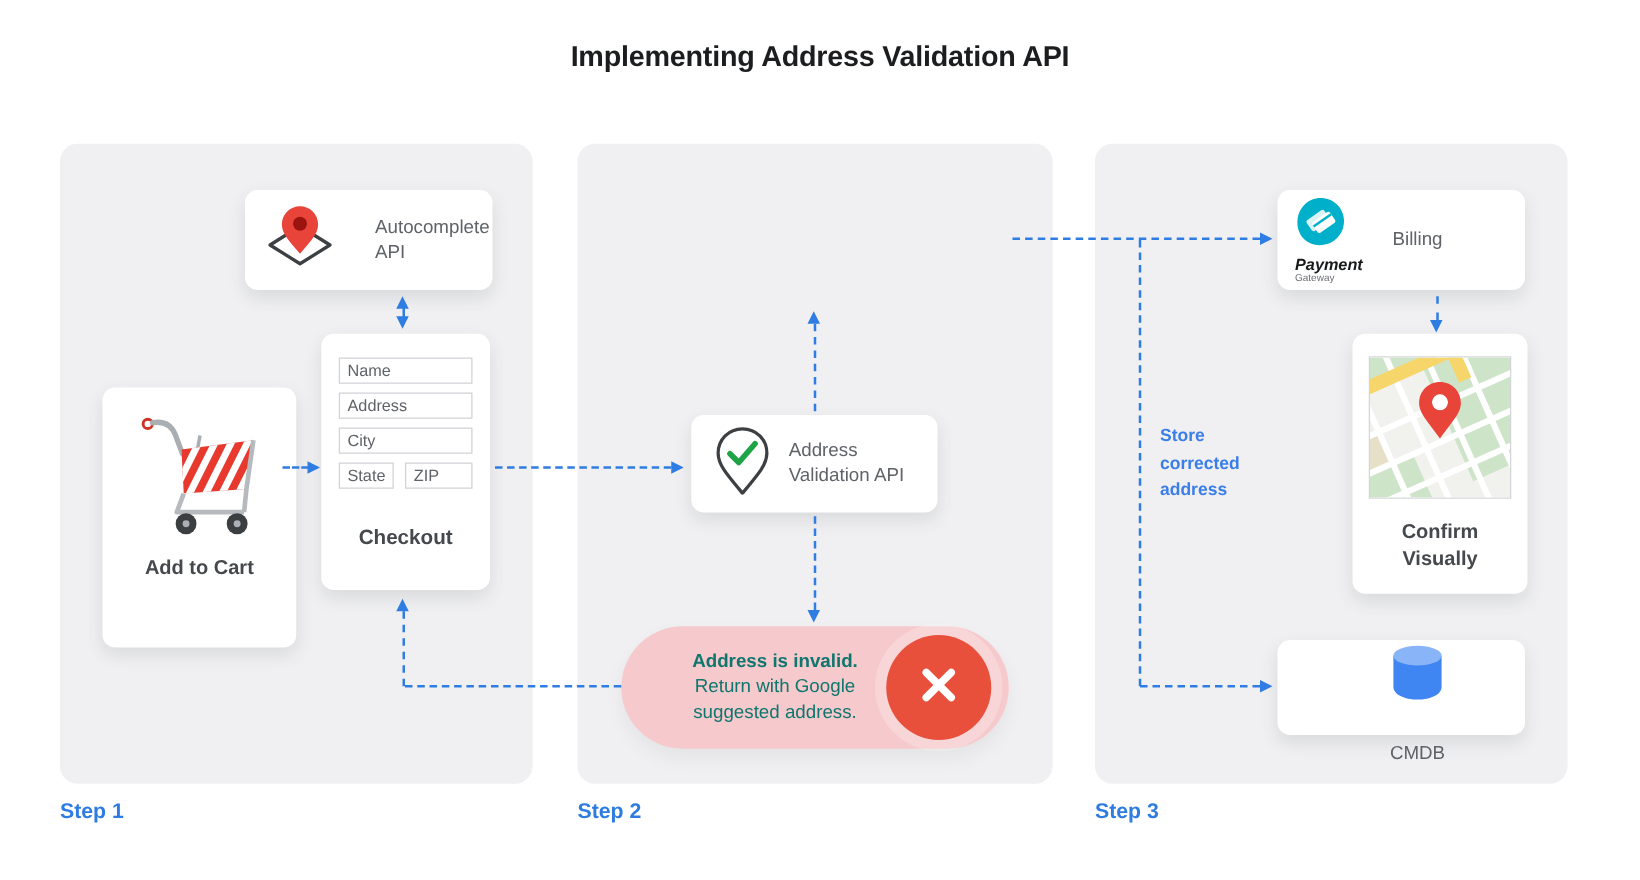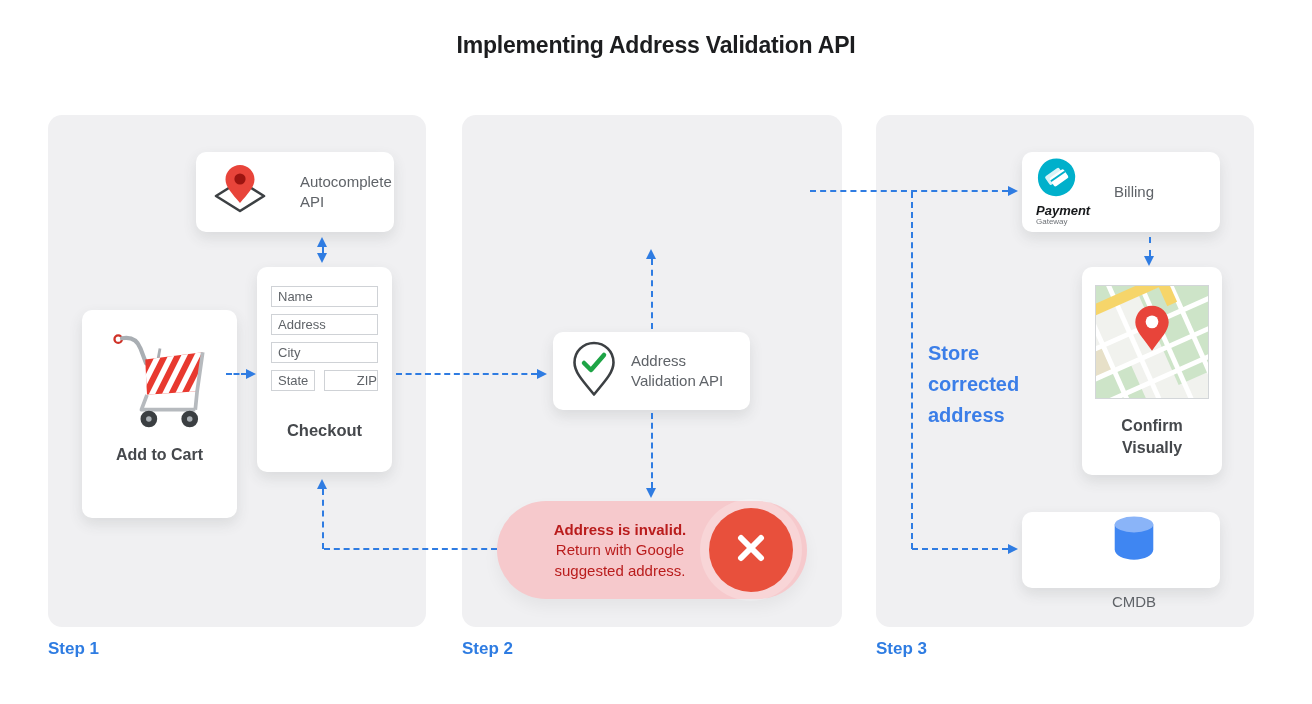--- a/index.html
+++ b/index.html
@@ -25,21 +25,21 @@
   
   .autocomplete-card { left:196px; top:152px; width:198px; height:80px; padding-left:16px; gap:32px; }
   .cart-card { left:82px; top:267px; width:155px; height:208px;margin-top:43px; }
   .cart-icon-wrap { margin:18px auto 0; width:112px; height:104px; }
   .cart-card .card-title { margin-top:14px; }
   .checkout-card { left:257px; top:267px; width:135px; height:205px; padding:19px 14px 0; }
   .field { height:21px; border:1.4px solid #cfd2d6; background:#fff; font-size:13px;
            color:#5f6368; line-height:19px; padding-left:6px; margin-bottom:7px; }
   .field-row { display:flex; gap:9px; }
   .field-state { width:44px; }
-  .field-zip { flex:1;text-align:right; }
+  .field-zip { flex:1; }
   .checkout-card .card-title { margin-top:23px; font-size:16.5px; }
 
   
   .pill { position:absolute; width:310px; border-radius:50px; box-shadow:0 8px 16px rgba(0,0,0,0.05); }
   .pill-valid { left:497px; top:143px; height:99px; }
   .pill-invalid { left:497px; top:501px; height:98px; }
   .pill-text { position:absolute; left:32px; top:50%; transform:translateY(-50%);
                width:182px; text-align:center; font-size:15px; line-height:1.35; }
   .pill-text .t { font-weight:bold; }
   .pill-circle { position:absolute; right:14px; top:50%; transform:translateY(-50%);
@@ -51,21 +51,21 @@
   
   .billing-card { left:1022px; top:152px; width:198px; height:80px; padding-left:14px; gap:14px; }
   .paylogo { width:64px; text-align:left; }
   .paylogo .pname { font-size:13px; font-weight:bold; font-style:italic; color:#17191b; line-height:1; margin-top:1px; }
   .paylogo .pgate { font-size:8px; color:#6d7176; line-height:1.2; }
   .confirm-card { left:1082px; top:267px; width:140px; height:208px; }
   .map-wrap { margin:18px auto 0; width:114px; height:114px; border:1px solid #d3d6d9; overflow:hidden; }
   .confirm-card .card-title { margin-top:16px; line-height:1.4; }
   .cmdb-card { left:1022px; top:512px; width:198px; height:76px; padding-left:26px; gap:24px;flex-direction:column; }
   .note { position:absolute; left:928px; top:338px; width:100px;
-          color:#3b7ee8; font-size:20px; font-weight:bold; line-height:1.55; }
+          color:#3b7ee8; font-size:14px; font-weight:bold; line-height:1.55; }
 
   
   .h-dash { position:absolute; height:0; border-top:2.5px dashed #2f7ce2; }
   .v-dash { position:absolute; width:0; border-left:2.5px dashed #2f7ce2; }
   .tri { position:absolute; width:0; height:0; }
   .tri-right { border-top:5.5px solid transparent; border-bottom:5.5px solid transparent; border-left:10px solid #2f7ce2; }
   .tri-up    { border-left:5.5px solid transparent; border-right:5.5px solid transparent; border-bottom:10px solid #2f7ce2; }
   .tri-down  { border-left:5.5px solid transparent; border-right:5.5px solid transparent; border-top:10px solid #2f7ce2; }
 </style>
 </head>
@@ -138,21 +138,21 @@
     <span>
       <svg width="46" height="58" viewBox="0 0 46 58">
         <path d="M23 3 C12 3 3.5 11.5 3.5 22.5 C3.5 31.5 10 39 23 54.5 C36 39 42.5 31.5 42.5 22.5 C42.5 11.5 34 3 23 3 Z" fill="#fff" stroke="#3c4043" stroke-width="2.6" stroke-linejoin="round"></path>
         <polyline points="13,23 20,30 33,15" fill="none" stroke="#1ea446" stroke-width="4.5" stroke-linecap="round" stroke-linejoin="round"></polyline>
       </svg>
     </span>
     <span class="card-label" style="width:112px;">Address Validation API</span>
   </div>
 
   <div class="pill pill-invalid" style="background:#f6c9cc;">
-    <div class="pill-text" style="color:#b91c1c;">
+    <div class="pill-text" style="color:#0f766e;">
       <div class="t">Address is invalid.</div>
       <div>Return with Google suggested address.</div>
     </div>
     <div class="pill-circle" style="background:#e8503c;">
       <span>
         <svg width="84" height="84" viewBox="0 0 84 84">
           <line x1="32" y1="32" x2="52" y2="52" stroke="#fff" stroke-width="6" stroke-linecap="round"></line>
           <line x1="52" y1="32" x2="32" y2="52" stroke="#fff" stroke-width="6" stroke-linecap="round"></line>
         </svg>
       </span>

